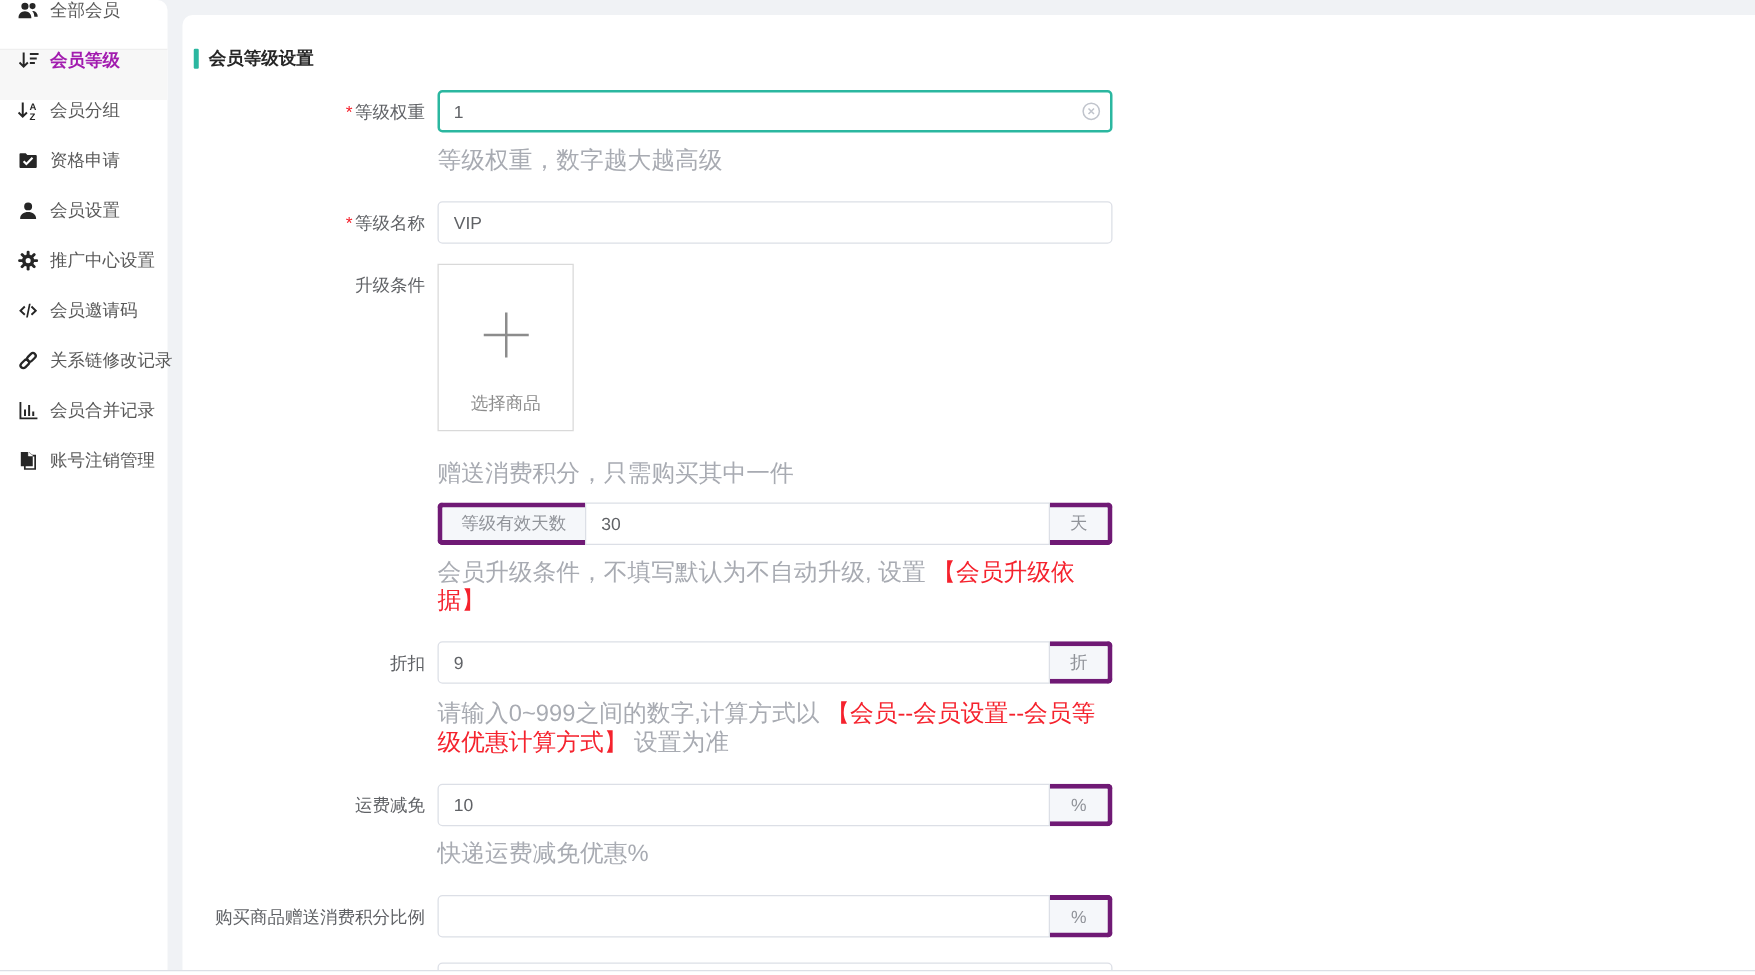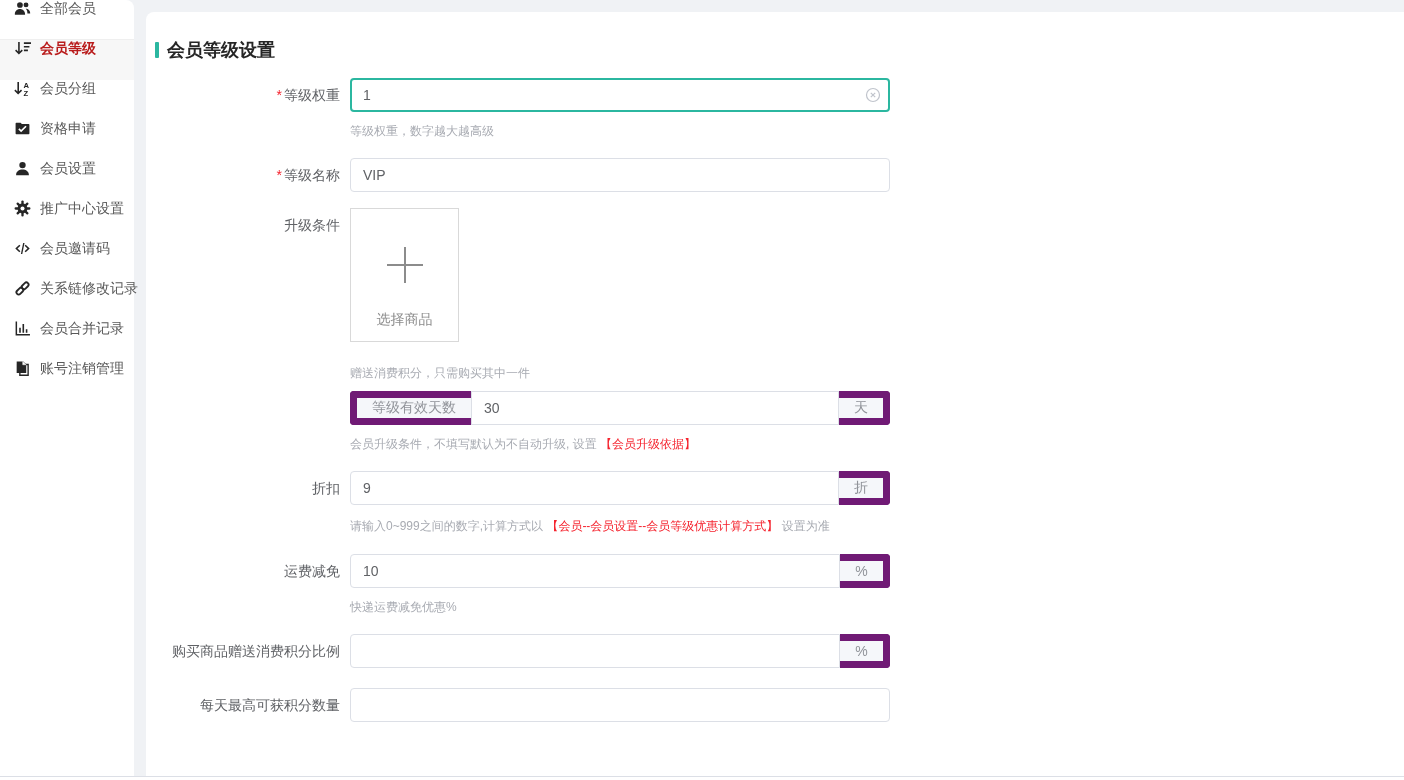--- a/index.html
+++ b/index.html
@@ -9,55 +9,55 @@
 
   
   .sidebar { position:absolute; left:0; top:0; bottom:0; width:134px; background:#fff;
     border-top-right-radius:8px; z-index:2; }
   .menu-item { height:40px; display:flex; align-items:flex-start; padding:0 8px 0 14px;
     color:#595959; cursor:pointer; }
   .menu-item .mi-icon { width:17px; height:17px; margin-right:9px; flex:none; display:flex;
     align-items:center; justify-content:center; }
   .menu-item .mi-icon svg { display:block; }
   .menu-item.first { border-bottom:1px solid #efefef; }
-  .menu-item.active { background:#f7f7f7; color:#b91c1c; font-weight:bold; }
+  .menu-item.active { background:#f7f7f7; color:#a21caf; font-weight:bold; }
   .mi-label { white-space:nowrap; }
 
   
   .card { position:absolute; left:146px; top:12px; right:0; bottom:0; background:#fff;
     border-top-left-radius:8px; padding-top:26px; z-index:1; }
   .card-title { display:flex; align-items:center; margin-left:9px; }
   .accent-bar { width:4px; height:16px; background:#2bb7a0; border-radius:1px; margin-right:8px; }
-  .title-text { font-weight:bold; color:#262626; font-size:18px; }
+  .title-text { font-weight:bold; color:#262626; font-size:14px; }
 
   
   .form { margin-top:16px; }
   .row { display:flex; margin-bottom:20px; }
   .label-col { width:194px; text-align:right; padding-top:9px; color:#606266; flex:none; }
   .required-star { color:#f5222d; margin-right:2px; }
   .control-col { margin-left:10px; width:540px; flex:none; }
 
   .ipt { width:540px; height:34px; border:1px solid #dcdfe6; border-radius:4px;
     padding:0 12px; font-size:14px; color:#606266; background:#fff; outline:none;
     font-family:inherit; }
   .ipt-wrap { position:relative; width:540px; }
   .ipt.focused { border:2px solid #2bb7a0; padding:0 11px; }
   .clear-btn { position:absolute; right:9px; top:50%; transform:translateY(-50%);
     width:16px; height:16px; cursor:pointer; display:flex; }
 
   .ipt-group { display:flex; width:540px; height:34px; }
-  .ig-prepend, .ig-append { background:#f5f7fa; border:7px solid #701a75; color:#909399;
+  .ig-prepend, .ig-append { background:#f5f7fa; border:4px solid #701a75; color:#909399;
     display:flex; align-items:center; padding:0 15px; white-space:nowrap; }
   .ig-prepend { border-right:none; border-radius:4px 0 0 4px; }
   .ig-append { border-left:none; border-radius:0 4px 4px 0; justify-content:center; min-width:50px; }
   .ig-input { flex:1; min-width:0; height:34px; border:1px solid #dcdfe6; border-radius:0;
     padding:0 12px; font-size:14px; color:#606266; outline:none; font-family:inherit; }
   .ig-input.rounded-left { border-radius:4px 0 0 4px; }
 
-  .helper { margin-top:12px; color:#a8abb2; font-size:12px; line-height:1.2; }
+  .helper { margin-top:12px; color:#a8abb2; font-size:19px; line-height:1.2; }
   .helper .red-link { color:#f5222d; cursor:pointer; }
 
   .select-box { width:109px; height:134px; border:1px solid #d9d9d9; background:#fff;
     display:flex; flex-direction:column; align-items:center; cursor:pointer; }
   .plus-glyph { margin-top:38px; width:36px; height:36px; position:relative; }
   .plus-glyph::before { content:""; position:absolute; left:0; top:17px; width:36px; height:2px; background:#8c8c8c; }
   .plus-glyph::after { content:""; position:absolute; left:17px; top:0; width:2px; height:36px; background:#8c8c8c; }
   .select-box-label { margin-top:28px; color:#8c8c8c; }
 
   .helper-products { margin-top:24px; }

